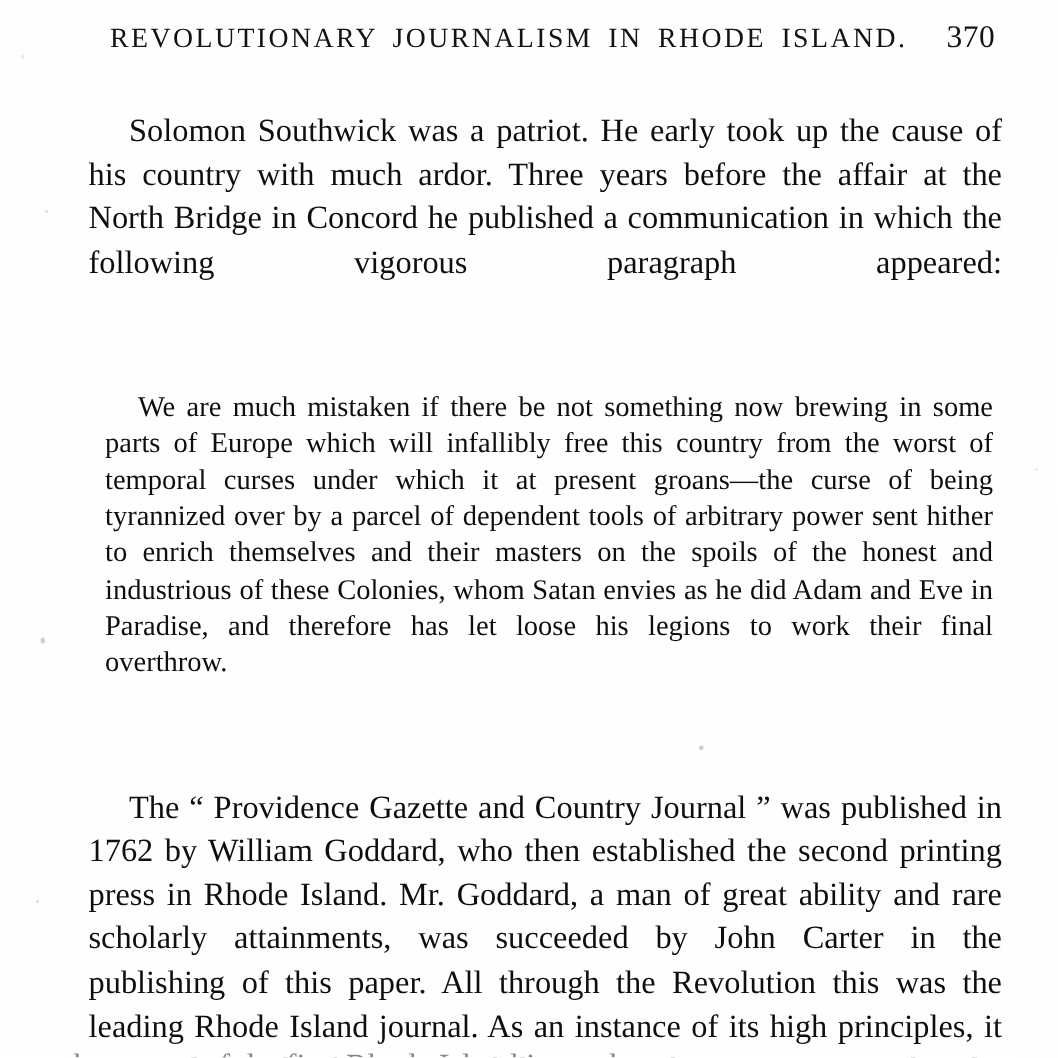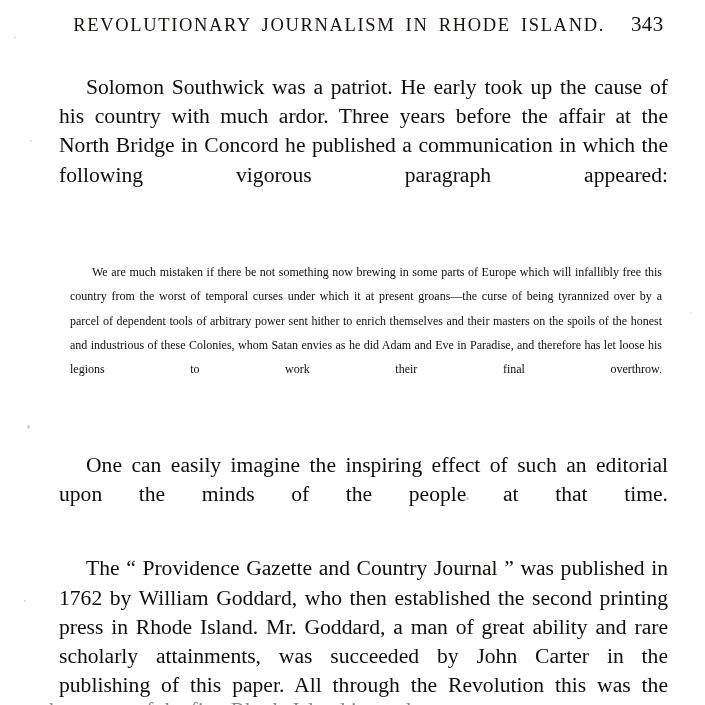--- a/index.html
+++ b/index.html
@@ -80,21 +80,21 @@
 
   .para-gap-sm { height: 9px; }
   .para-gap-md { height: 13px; }
 
   
   .quote-block {
     margin: 0;
     padding: 0 6px 0 11px;
   }
   p.quote {
-    font-size: 12px;
+    font-size: 19px;
     line-height: 24.3px;
     text-indent: 22px;
     word-spacing: 0.3px;
   }
 
   
   .clipped-line {
     position: absolute;
     left: 43px;
     top: 697px;
@@ -123,36 +123,35 @@
   .s5 { left: 690px; top: 312px; width: 2px;   height: 2px;   opacity: .30; }
   .s6 { left: 14px;  top: 36px;  width: 2px;   height: 3px;   opacity: .28; }
 </style>
 </head>
 <body>
 
 <div id="page">
 
   <div class="running-head">
     <span class="head-title">REVOLUTIONARY JOURNALISM IN RHODE ISLAND.</span>
-    <span class="head-folio">343</span>
+    <span class="head-folio">370</span>
   </div>
 
   <div class="body-col">
 
     <p class="body">Solomon Southwick was a patriot.   He early took up the cause of his country with much ardor.   Three years before the affair at the North Bridge in Concord he published a communication in which the following vigorous paragraph appeared:</p>
 
     <div class="para-gap-sm"></div>
 
     <blockquote class="quote-block">
       <p class="quote">We are much mistaken if there be not something now brewing in some parts of Europe which will infallibly free this country from the worst of temporal curses under which it at present groans—the curse of being tyrannized over by a parcel of dependent tools of arbitrary power sent hither to enrich themselves and their masters on the spoils of the honest and industrious of these Colonies, whom Satan envies as he did Adam and Eve in Paradise, and therefore has let loose his legions to work their final overthrow.</p>
     </blockquote>
 
     <div class="para-gap-md"></div>
 
-    <p class="body">One can easily imagine the inspiring effect of such an editorial upon the minds of the people at that time.</p>
 
     <p class="body">The “ Providence Gazette and Country Journal ” was published in 1762 by William Goddard, who then established the second printing press in Rhode Island.   Mr. Goddard, a man of great ability and rare scholarly attainments, was succeeded by John Carter in the publishing of this paper.   All through the Revolution this was the leading Rhode Island journal.   As an instance of its high principles, it is stated that the first issue of the “ Providence Gazette ” after the passage of the act of Independence, the coat of arms of Great Britain, which had always appeared at the head of the paper, was dropped.</p>
 
   </div>
 
   <div class="clipped-line">
     <span>the names of the first Rhode Island journals</span>
   </div>
 
   <div class="speck s1"></div>

